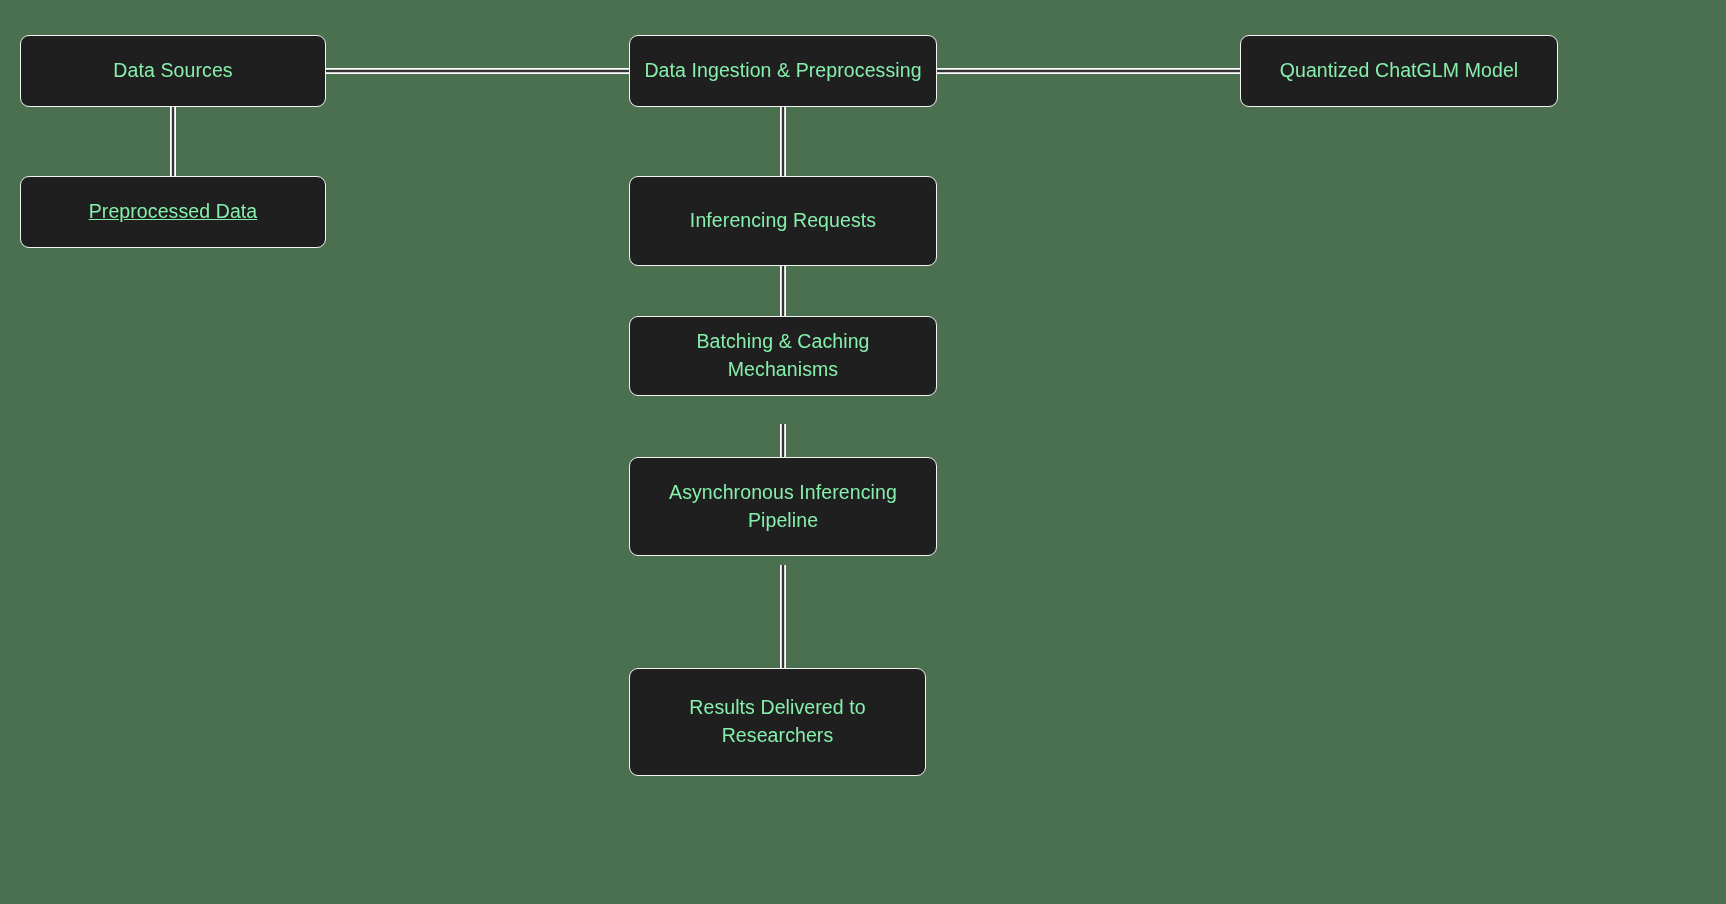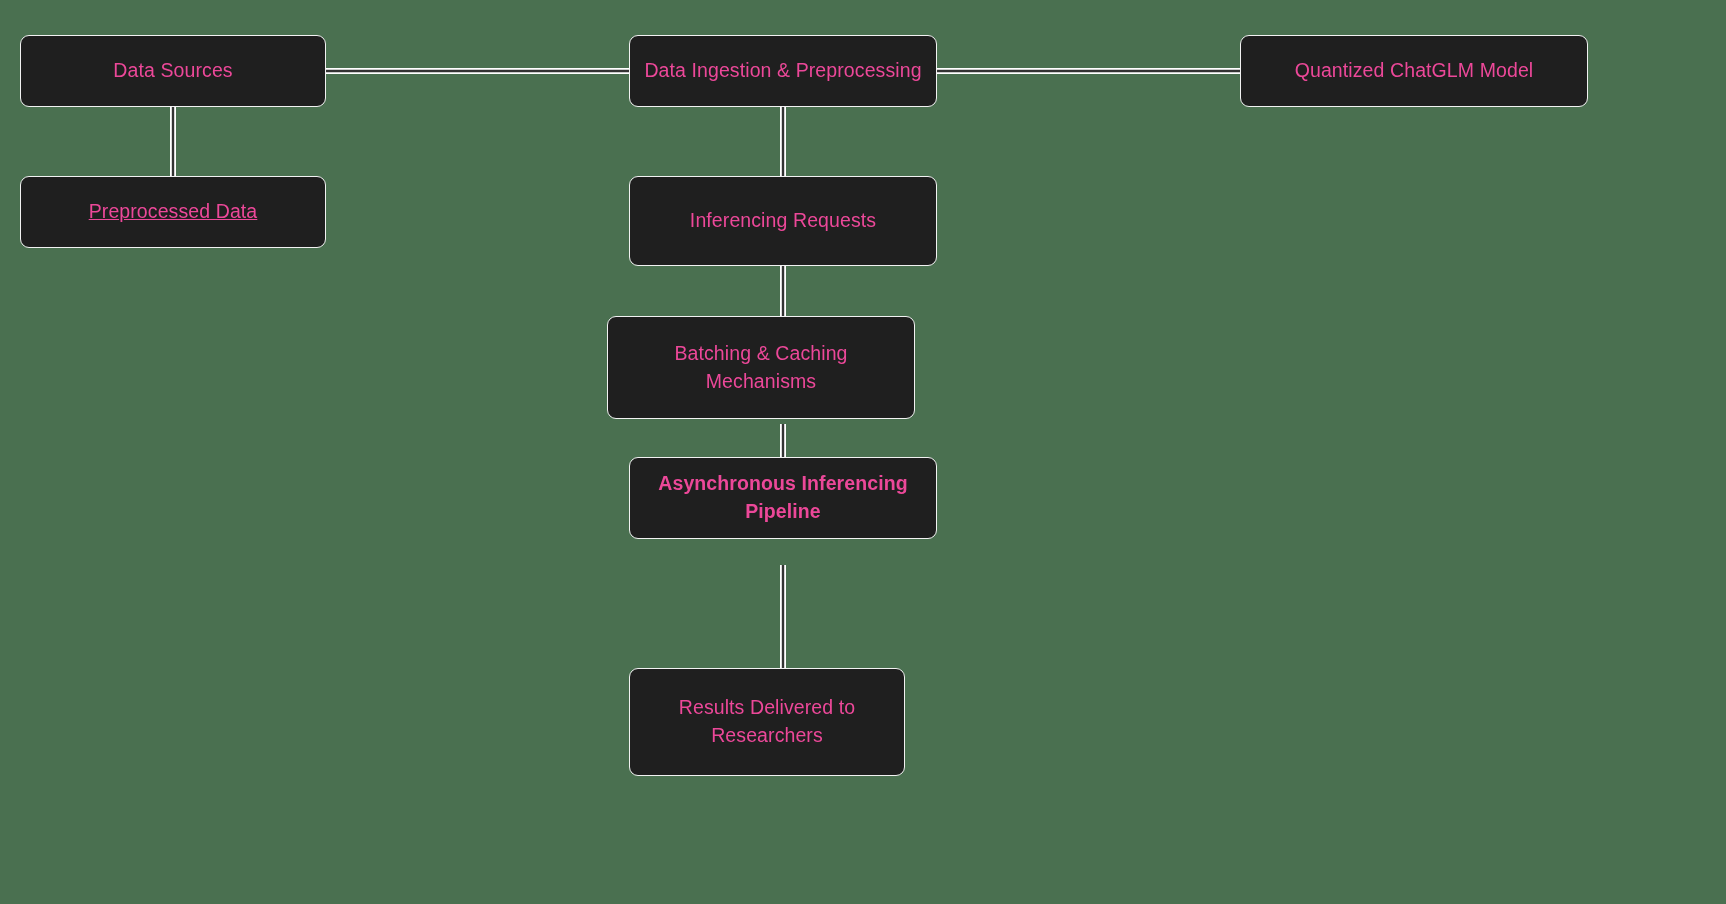--- a/index.html
+++ b/index.html
@@ -34,43 +34,43 @@
   .node {
     position: absolute;
     box-sizing: border-box;
     background: #1f1f1f;
     border: 1.4px solid #f2f2f2;
     border-radius: 9px;
     display: flex;
     align-items: center;
     justify-content: center;
     text-align: center;
-    color: #ec4899;
+    color: #86efac;
     font-size: 19.5px;
     line-height: 1.42;
     letter-spacing: 0.1px;
     font-weight: 400;
     z-index: 2;
     padding: 4px 10px;
     white-space: pre-line;
   }
 
   
   #n-data-sources      { left: 20px;   top: 35px;  width: 306px; height: 72px; }
   #n-data-ingestion    { left: 629px;  top: 35px;  width: 308px; height: 72px; }
-  #n-quantized-model   { left: 1240px; top: 35px;  width: 348px; height: 72px; }
+  #n-quantized-model   { left: 1240px; top: 35px;  width: 318px; height: 72px; }
   
   #n-preprocessed-data { left: 20px;   top: 176px; width: 306px; height: 72px; text-decoration: underline; }
   #n-inferencing-req   { left: 629px;  top: 176px; width: 308px; height: 90px; }
   
-  #n-batching-caching  { left: 607px;  top: 316px; width: 308px; height: 103px; }
+  #n-batching-caching  { left: 629px;  top: 316px; width: 308px; height: 80px; }
   
-  #n-async-pipeline    { left: 629px;  top: 457px; width: 308px; height: 82px; font-weight: bold; }
+  #n-async-pipeline    { left: 629px;  top: 457px; width: 308px; height: 99px; }
   
-  #n-results-delivered { left: 629px;  top: 668px; width: 276px; height: 108px; }
+  #n-results-delivered { left: 629px;  top: 668px; width: 297px; height: 108px; }
 </style>
 </head>
 <body>
 
 <div id="flowchart">
 
   <svg class="edges" width="1726" height="904" viewBox="0 0 1726 904">
     <defs>
       <style>
         .halo { stroke: #ffffff; stroke-width: 6; fill: none; stroke-linecap: butt; }

